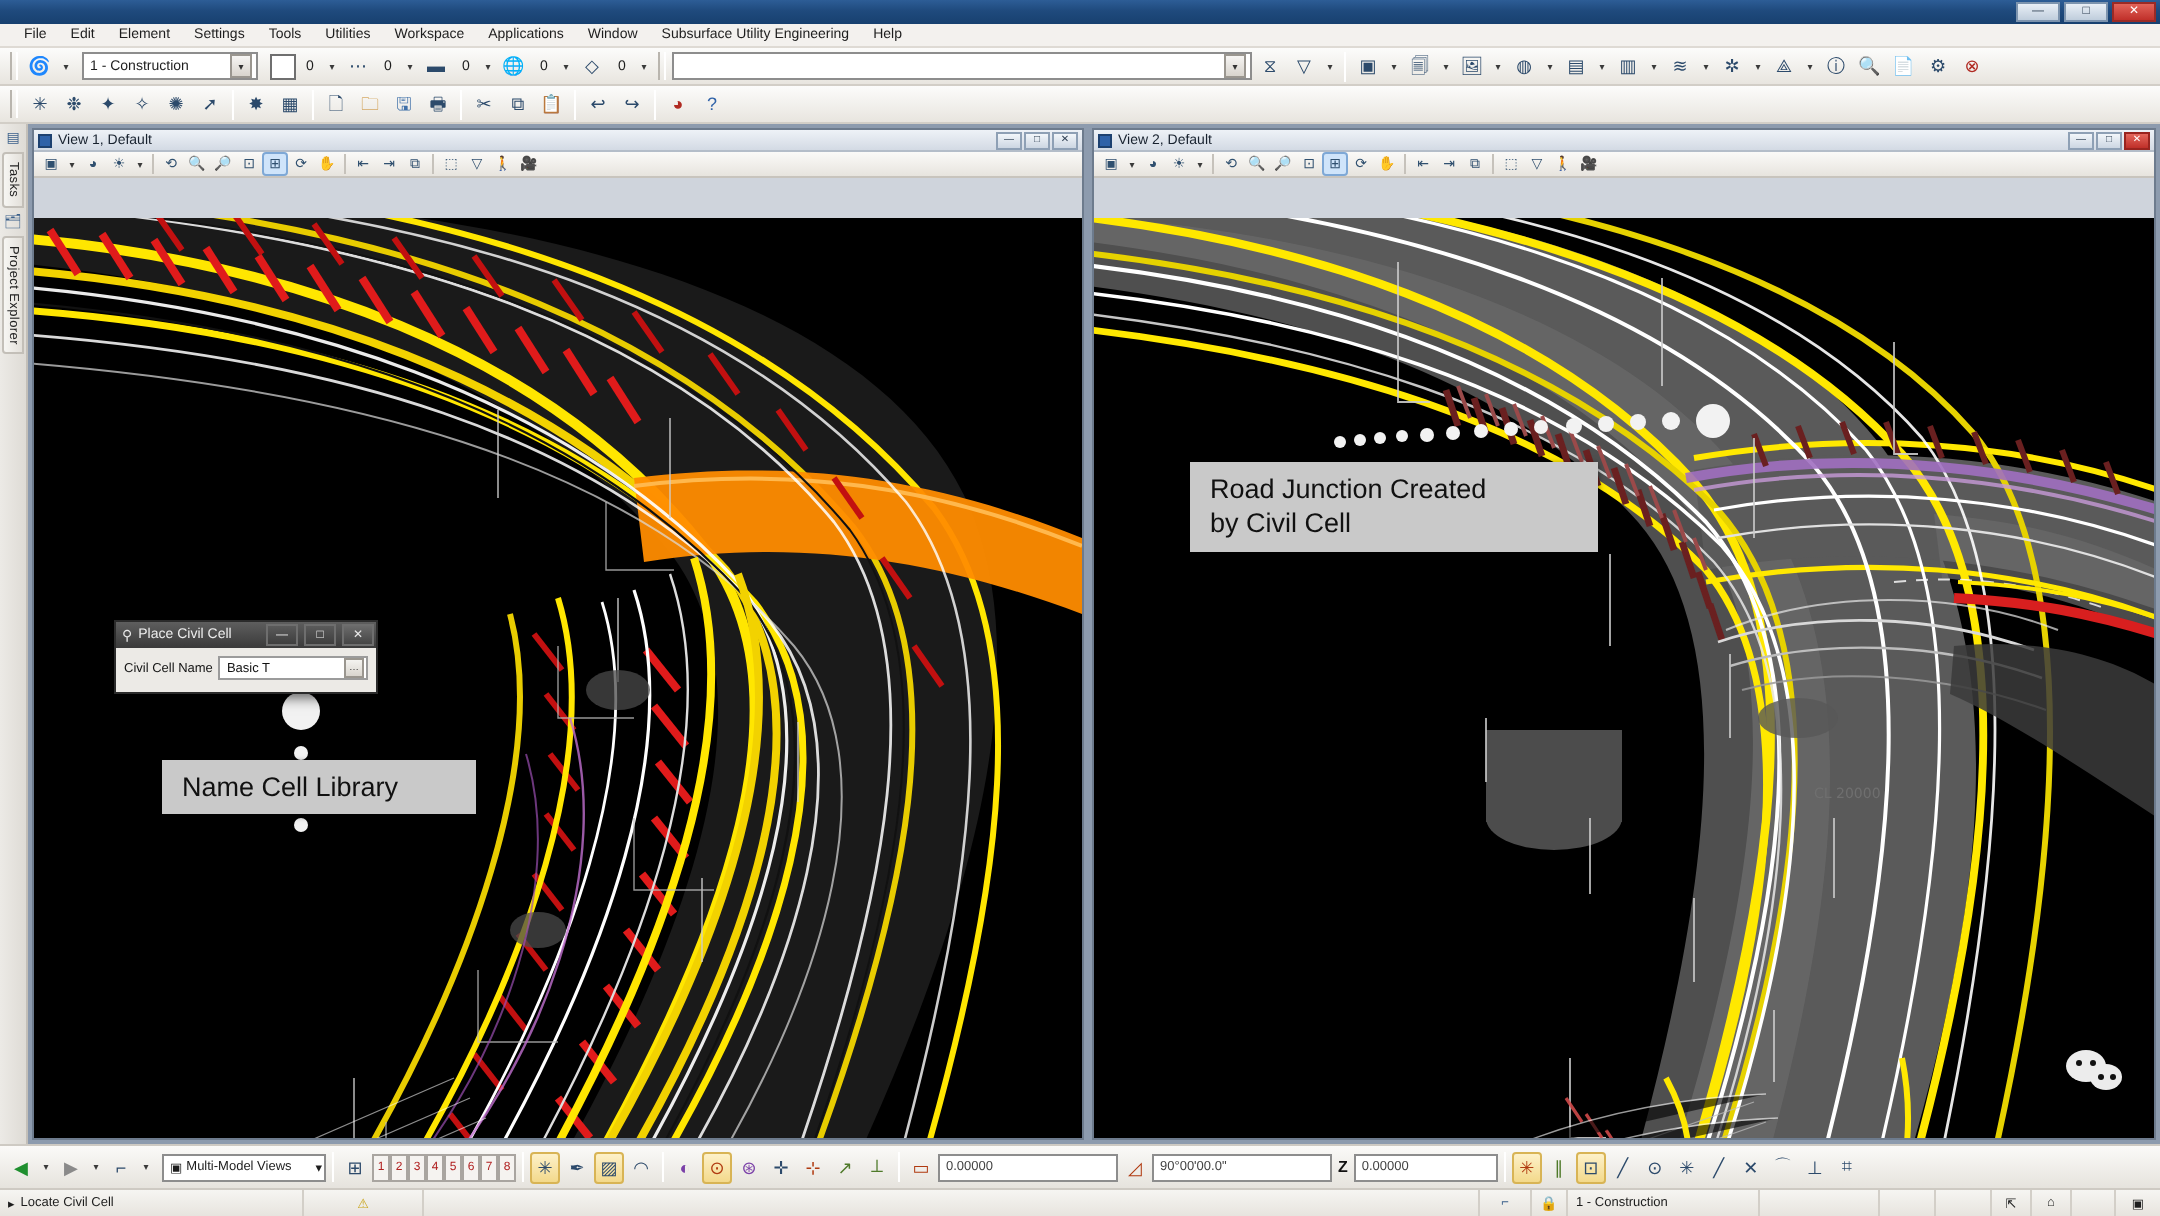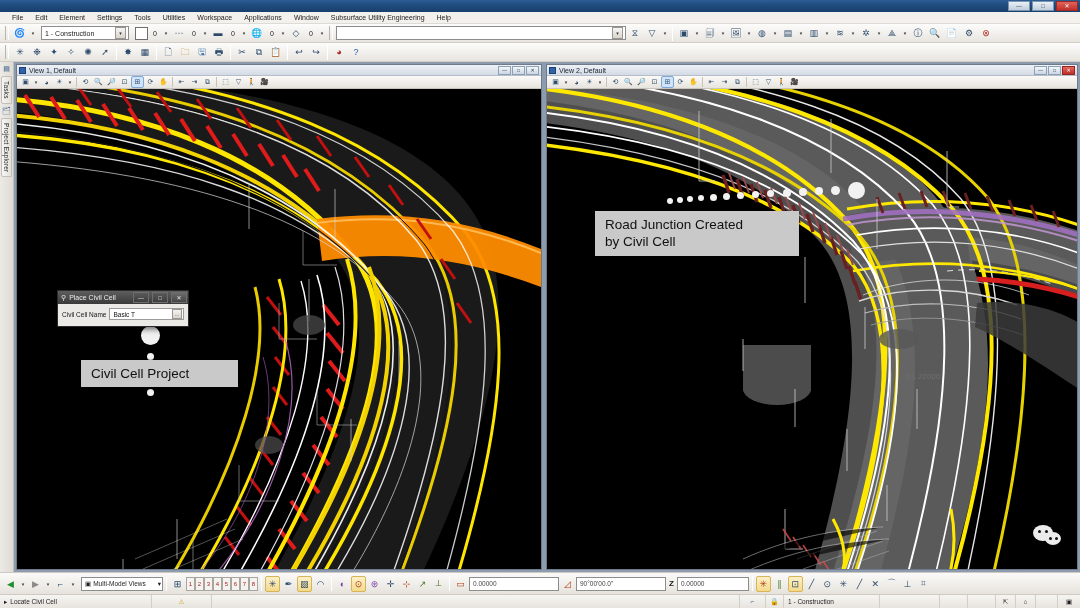--- a/index.html
+++ b/index.html
@@ -109,21 +109,21 @@
     height:13px; background:linear-gradient(180deg,#fbfaf8,#e7e4de);
     border-bottom:1px solid #c8c4bd; display:flex; align-items:center; padding-left:2px; gap:0px;
   }
   .vtb{
     width:13px; height:12px; display:flex; align-items:center; justify-content:center;
     font-size:7px; color:#30506f; border:1px solid transparent; border-radius:2px;
   }
   .vtb.sel{ border-color:#7ea8d6; background:#cfe4fa; }
   .vsep{ width:1px; height:10px; background:#c6c2bb; margin:0 2px; }
 
-  .canvas{ position:relative; flex:1; background:#a16207; overflow:hidden; }
+  .canvas{ position:relative; flex:1; background:#a16207; overflow:hidden;margin-top:20px; }
 
   
   .callout{
     position:absolute; background:#c9c9c9; color:#111;
     font-size:13.5px; line-height:1.28; padding:5px 10px;
     box-shadow:0 1px 3px rgba(0,0,0,.55);
     white-space:pre-line;
   }
   .dot{ position:absolute; border-radius:50%; background:#f2f2f2; }
 
@@ -504,21 +504,21 @@
             </div>
           </div>
         </div>
 
         <div class="dot" style="left:124px; top:237px; width:19px; height:19px;"></div>
         <div class="dot" style="left:130px; top:264px; width:7px; height:7px;"></div>
         <div class="dot" style="left:130px; top:276px; width:7px; height:7px;"></div>
         <div class="dot" style="left:130px; top:288px; width:7px; height:7px;"></div>
         <div class="dot" style="left:130px; top:300px; width:7px; height:7px;"></div>
 
-        <div class="callout" style="left:64px; top:271px; width:157px;">Civil Cell Project</div>
+        <div class="callout" style="left:64px; top:271px; width:157px;">Name Cell Library</div>
       </div>
     </div>
 
     <div class="viewwin view2">
       <div class="vtitle">
         <div class="vicon"></div>
         <div class="vlabel">View 2, Default</div>
         <div class="vctrls">
           <div class="vctrl">—</div>
           <div class="vctrl">□</div>

